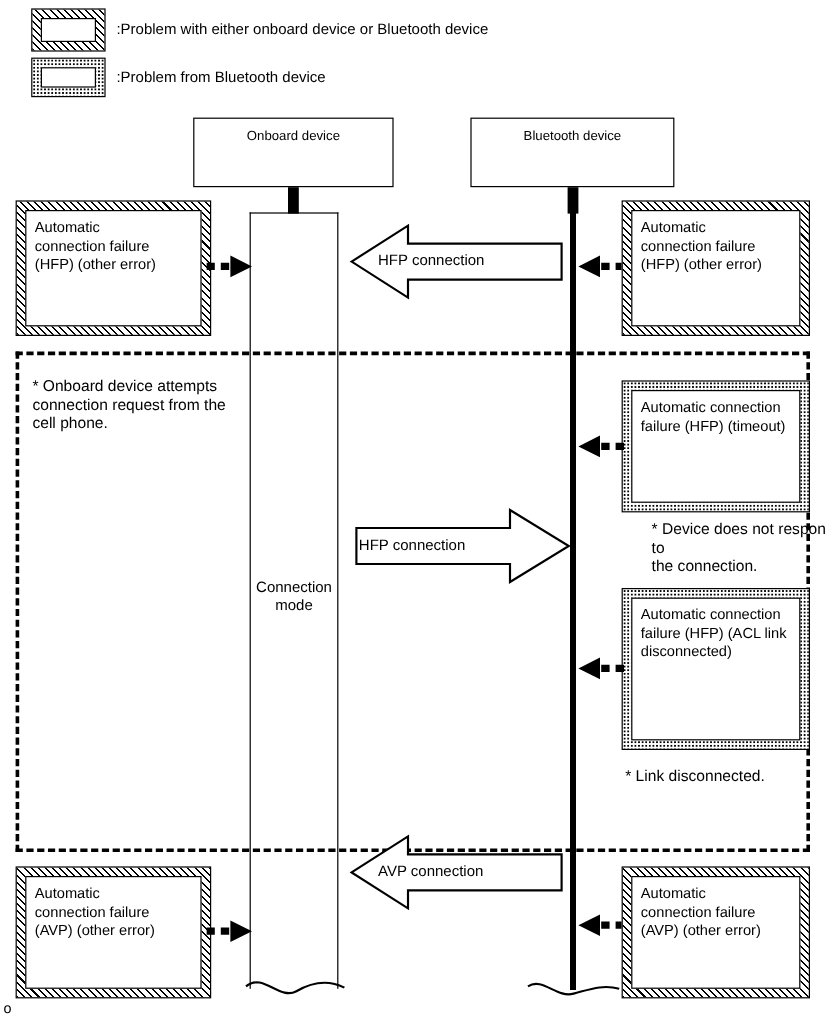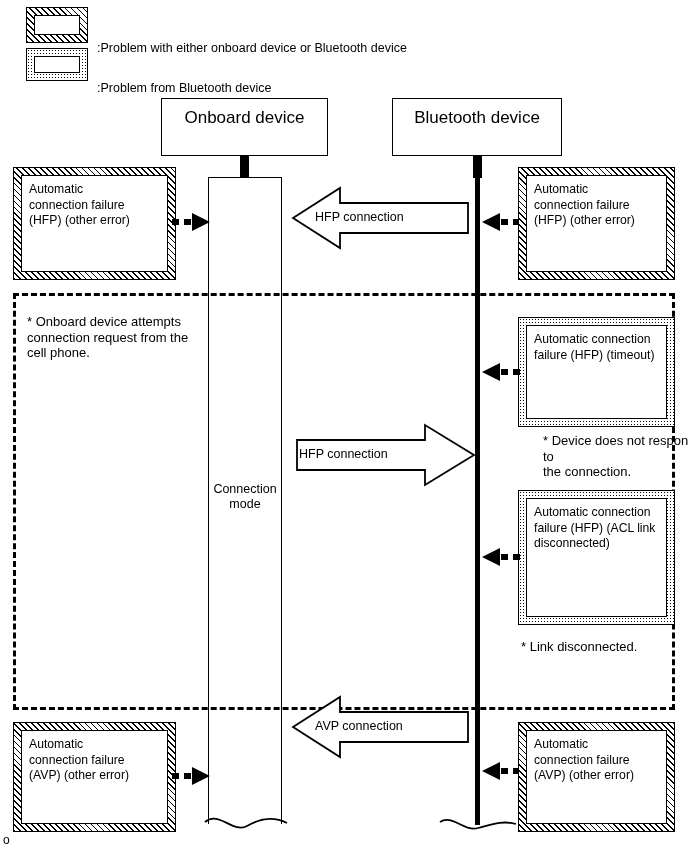--- a/index.html
+++ b/index.html
@@ -16,28 +16,28 @@
     background-color:#ffffff;
     background-image:repeating-linear-gradient(45deg,#000 0px,#000 1.2px,#fff 1.2px,#fff 4.2px);
     border:1px solid #000;
   }
   .dot-band{
     background-color:#ffffff;
     background-image:radial-gradient(#000 38%,transparent 40%);
     background-size:3px 3px;
     border:1px solid #000;
   }
-  .legend-label{position:absolute;font-size:12.5px;line-height:14px;white-space:nowrap;margin-top:24px;}
+  .legend-label{position:absolute;font-size:12.5px;line-height:14px;white-space:nowrap;}
 
   
   .actor-box{
     position:absolute;border:1.6px solid #000;background:#fff;box-sizing:border-box;
     display:flex;align-items:flex-start;justify-content:center;
   }
-  .actor-box span{font-size:17px;padding-top:9px;}
+  .actor-box span{font-size:11px;padding-top:9px;}
 
   
   .stem{position:absolute;background:#000;}
   .lifeline-thick{position:absolute;background:#000;width:5px;}
   .conn-box{
     position:absolute;border:1.4px solid #000;border-bottom:none;background:transparent;
     box-sizing:border-box;
   }
   .conn-label{position:absolute;font-size:12.5px;line-height:15px;text-align:center;}
 

